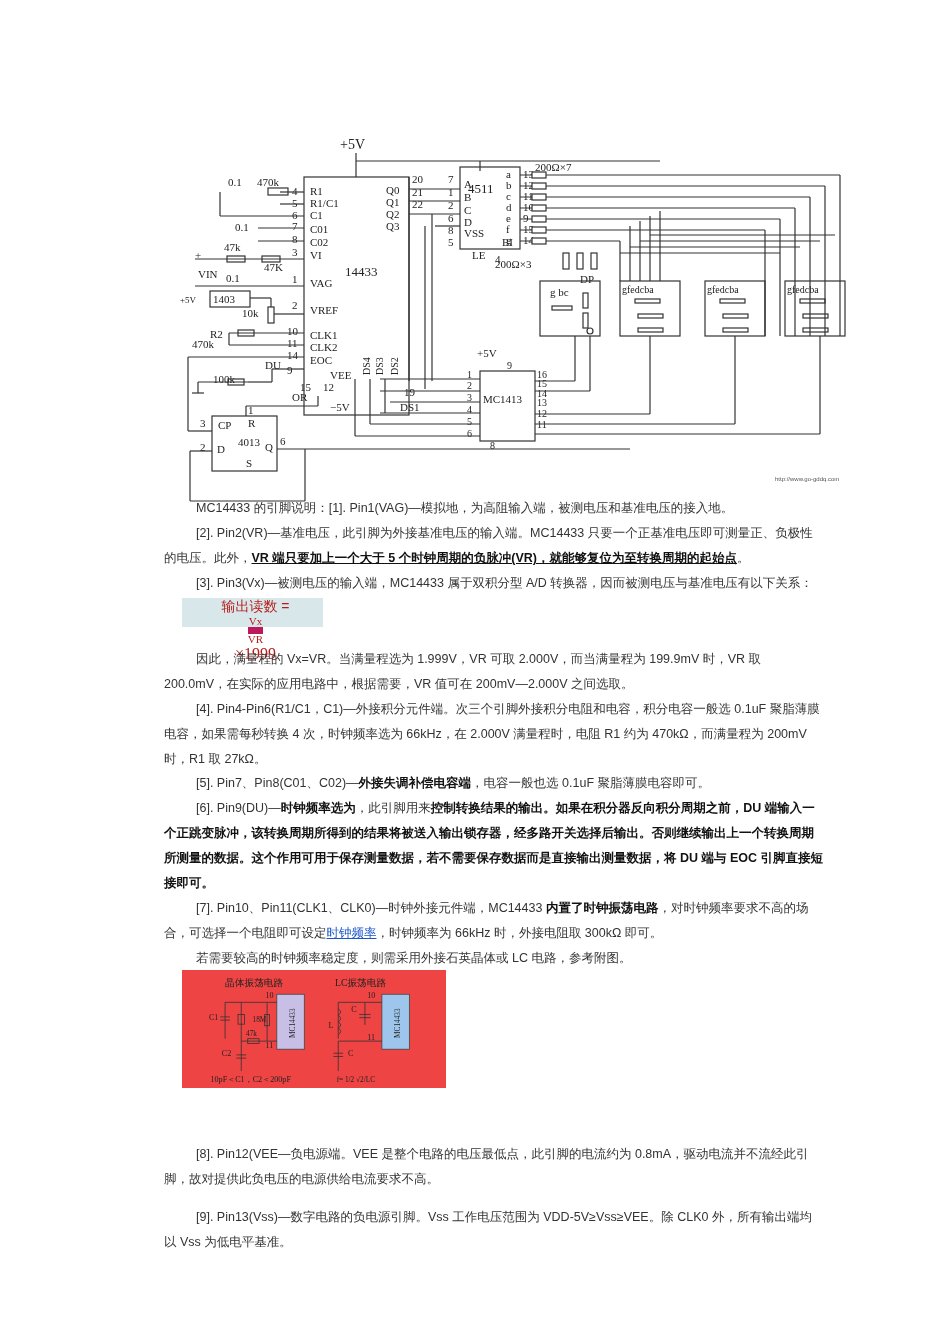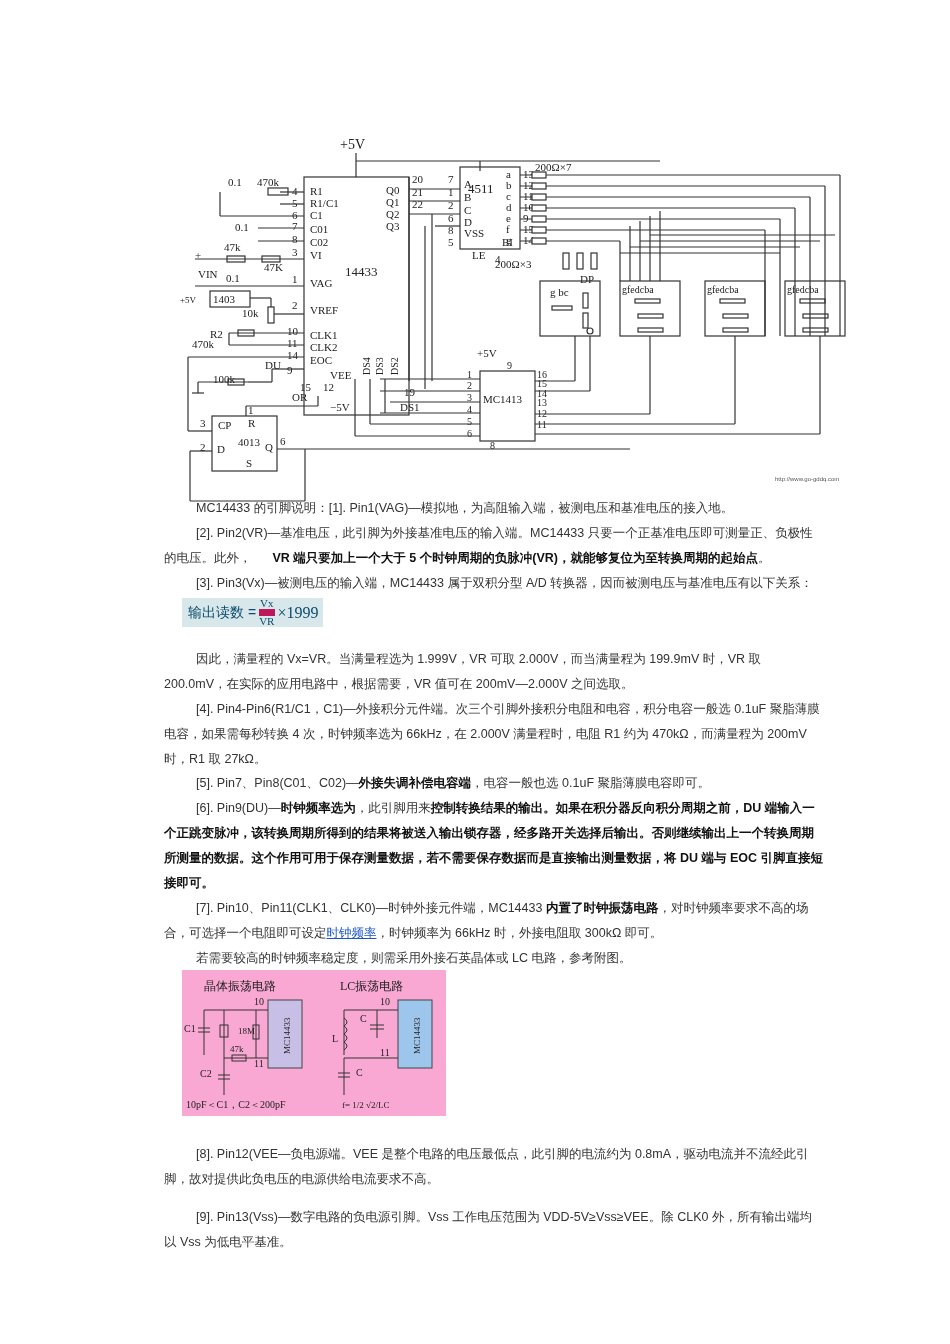--- a/index.html
+++ b/index.html
@@ -5,27 +5,27 @@
   html,body{margin:0;padding:0;background:#ffffff;}
   body{width:950px;height:1344px;position:relative;overflow:hidden;
        font-family:"Liberation Sans","DejaVu Sans",sans-serif;color:#222;}
   .schem{position:absolute;left:180px;top:115px;width:670px;height:375px;margin-top:16px;}
   .schem svg{width:100%;height:100%;}
   .schem text{font-family:"Liberation Serif","DejaVu Serif",serif;fill:#222;}
   .credit{position:absolute;left:775px;top:476px;font-size:6px;color:#555;}
   .p{position:absolute;left:164px;width:660px;font-size:12.5px;line-height:25px;color:#333;}
   .ind{text-indent:32px;}
   .b{font-weight:bold;color:#111;}
-  .u{margin-left:21px;}
+  .u{text-decoration:underline;}
   .link{color:#1a55c8;}
   .formula{position:absolute;left:182px;top:598px;width:141px;height:29px;background:#d8e8ea;
-           font-size:14px;display:flex;align-items:center;padding-left:6px;box-sizing:border-box;color:#0c4a6e;}
+           font-size:14px;display:flex;align-items:center;padding-left:6px;box-sizing:border-box;color:#b91c1c;flex-direction:column;}
   .frac{display:inline-flex;flex-direction:column;align-items:center;font-family:"Liberation Serif",serif;font-size:11px;line-height:11px;margin:0 3px;}
   .frac .num{border-bottom:7px solid #be185d;padding:0 1px;}
-  .osc{position:absolute;left:182px;top:970px;width:264px;height:146px;background:#f9a8d4;}
+  .osc{position:absolute;left:182px;top:970px;width:264px;height:118px;background:#ef4444;}
   .osc svg{width:100%;height:100%;}
   .osc text{font-family:"Liberation Serif","DejaVu Serif",serif;fill:#222;}
 </style>
 </head>
 <body>
 
 <div class="schem">
 <svg viewBox="0 0 670 375" xmlns="http://www.w3.org/2000/svg" fill="none" stroke="#333" stroke-width="1.2">
 
   <text x="160" y="18" font-size="14" stroke="none">+5V</text>

